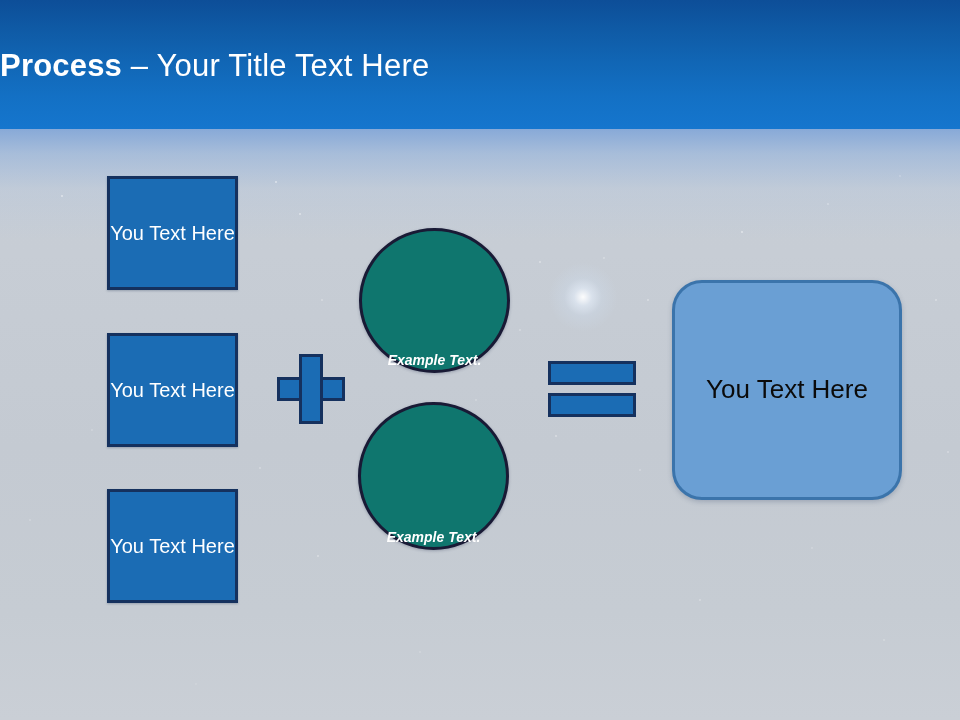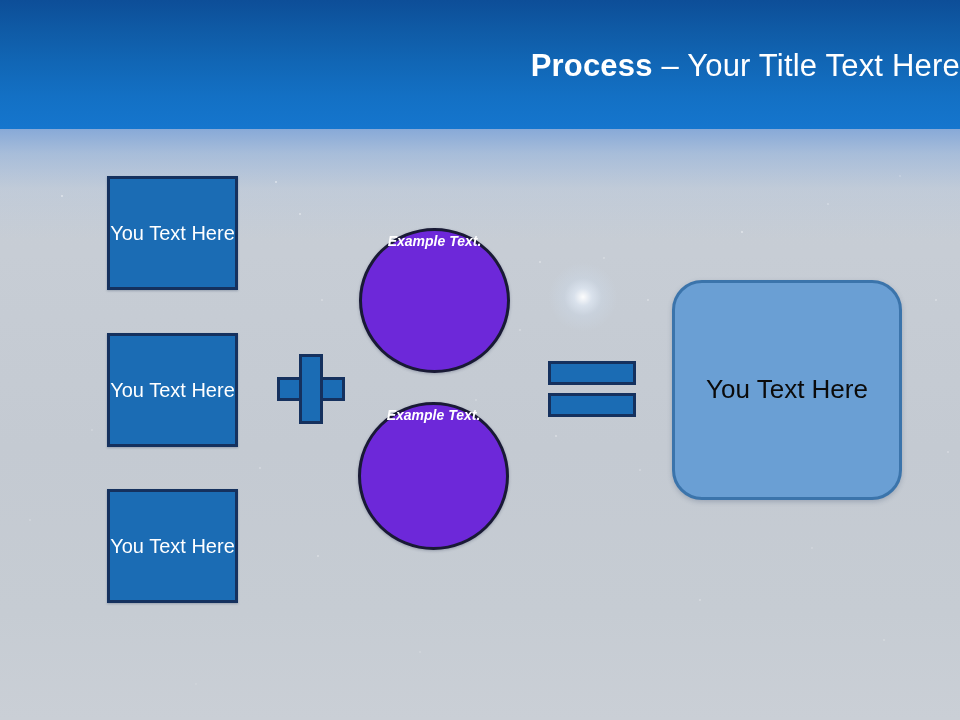--- a/index.html
+++ b/index.html
@@ -109,27 +109,26 @@
       #0f5aa5 22%,
       #1166b5 48%,
       #1370c4 74%,
       #1576ce 100%);
   }
 
   .title {
     position: absolute;
     left: 0; right: 0;
     top: 50px;
-    text-align: right;
+    text-align: left;
     color: #ffffff;
     font-size: 31px;
     line-height: 1;
     letter-spacing: 0.2px;
     white-space: nowrap;
-    margin-left: 48px;
   }
   .title .t-bold { font-weight: bold; }
   .title .t-reg  { font-weight: normal; }
 
   
   .sq {
     position: absolute;
     width: 131px;
     height: 114px;
     background: #1b6cb4;
@@ -165,25 +164,25 @@
   .plus .bar-h { left: 0;  top: 23px; width: 68px; height: 24px; }
   .plus .bar-v { left: 22px; top: 0;  width: 24px; height: 70px; }
   .plus .patch { position: absolute; left: 25px; top: 26px; width: 18px; height: 18px; background: #1b6cb4; }
 
   
   .circ {
     position: absolute;
     width: 151px;
     height: 145px;
     border-radius: 50%;
-    background: #6d28d9;
+    background: #0f766e;
     border: 3px solid #191a35;
     box-sizing: border-box;
     display: flex;
-    align-items: flex-start;
+    align-items: flex-end;
     justify-content: center;
     text-align: center;
     color: #ffffff;
     font-size: 14px;
     font-weight: bold;
     font-style: italic;
     line-height: 1.45;
     box-shadow: 0 1px 3px rgba(40,50,80,0.30);
   }
   #circ1 { left: 359px; top: 228px; }

